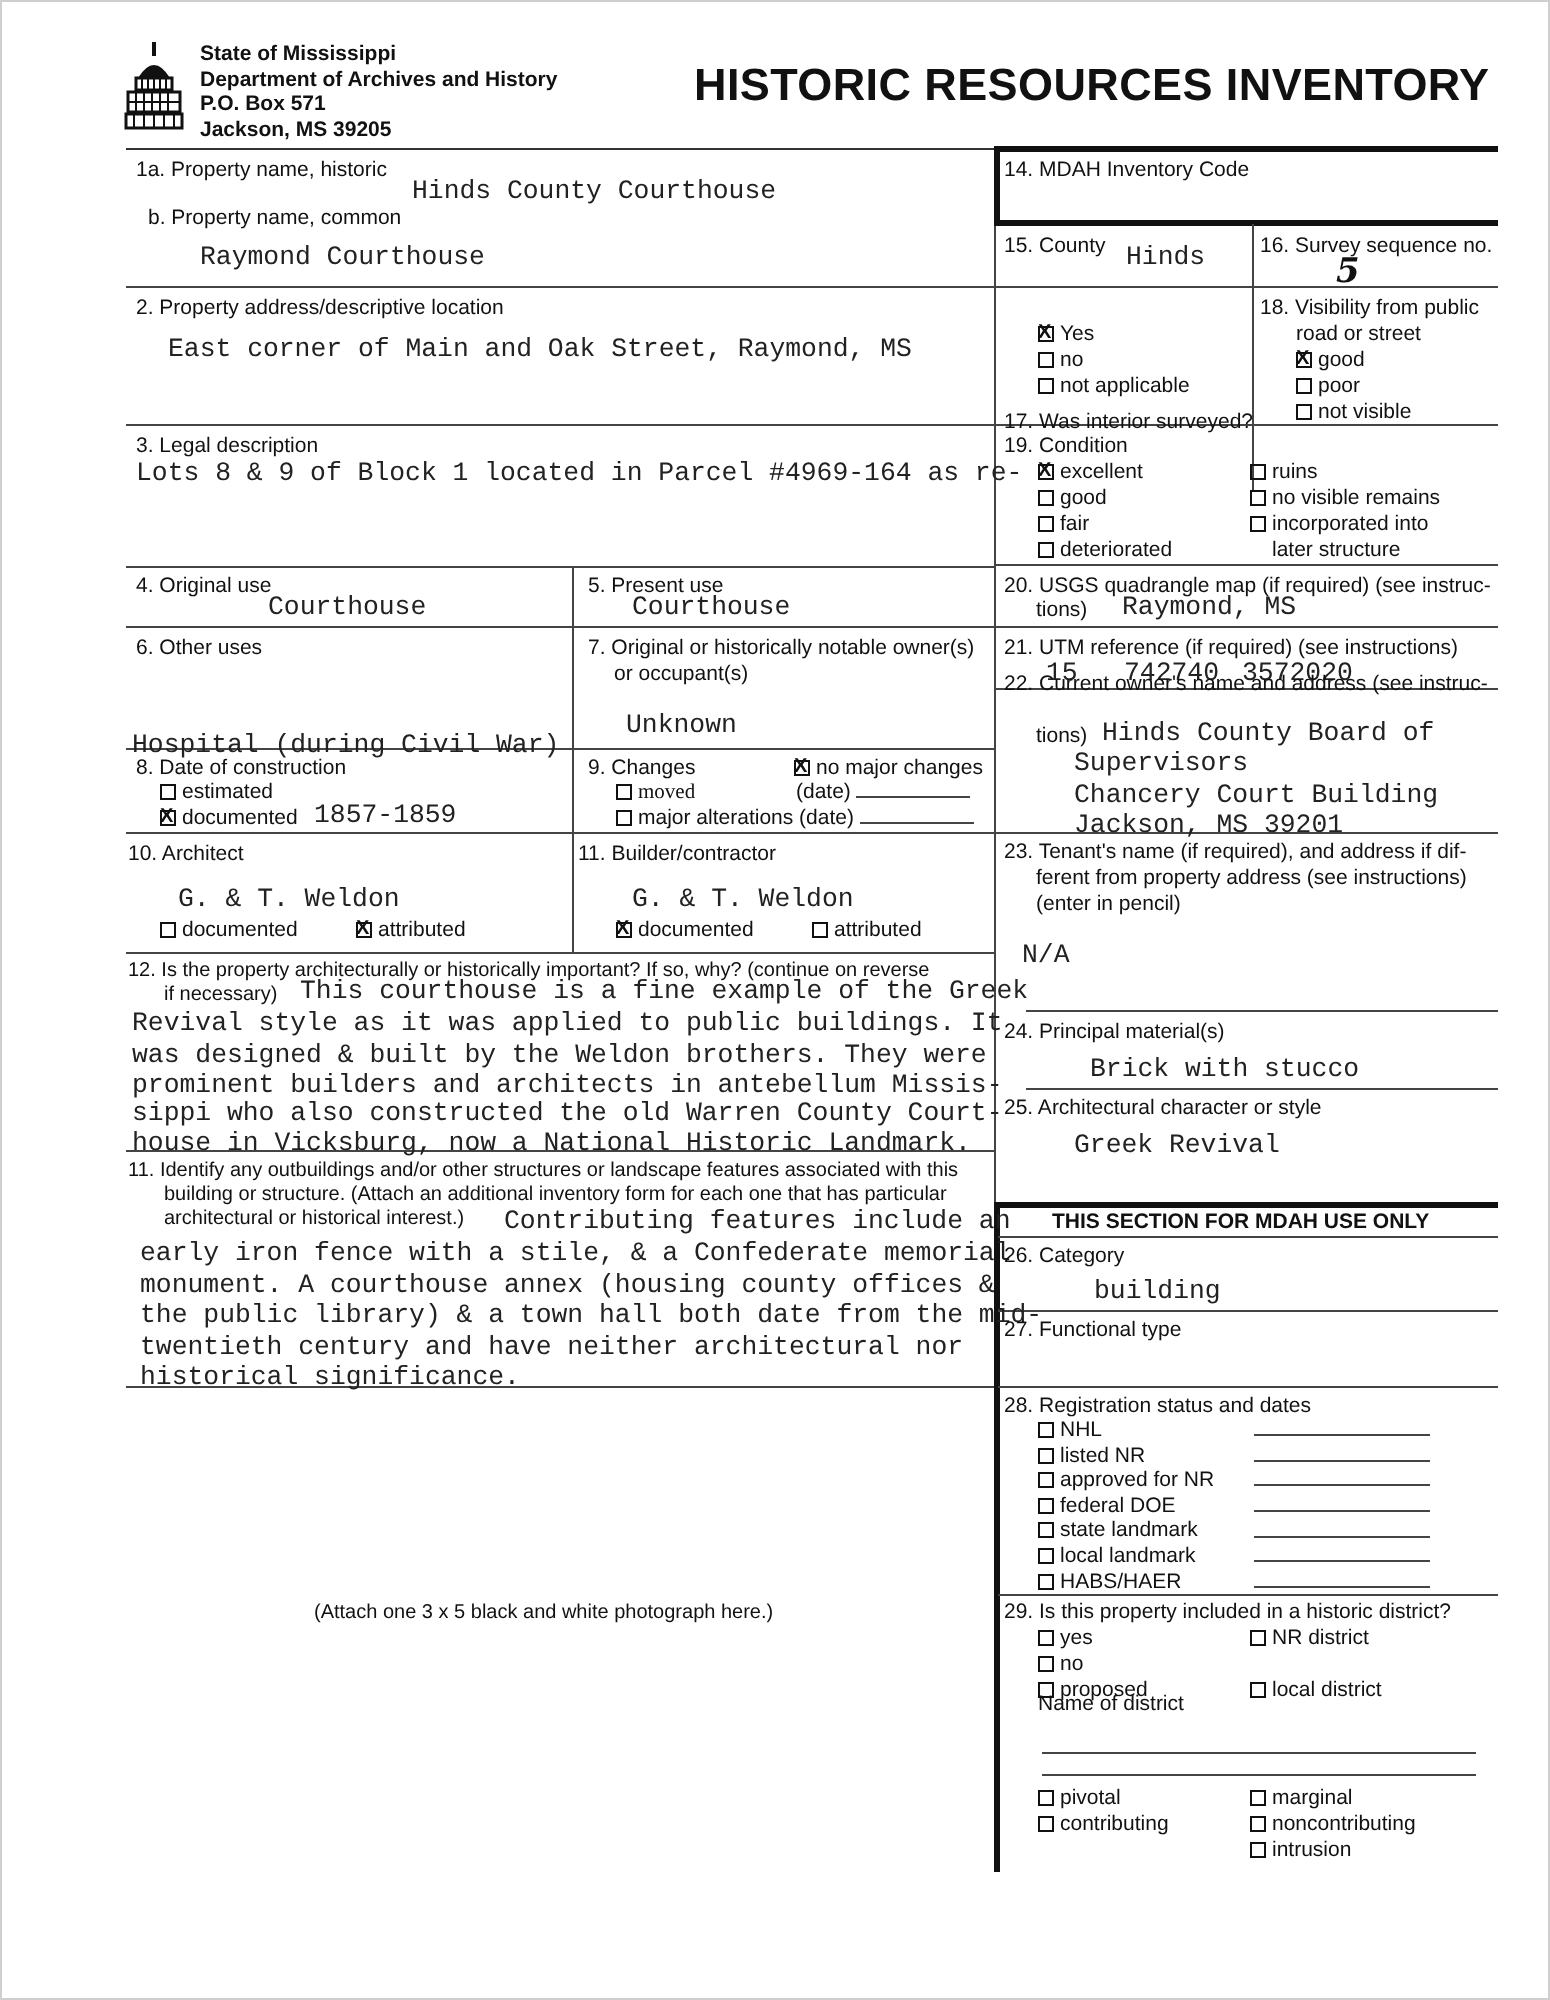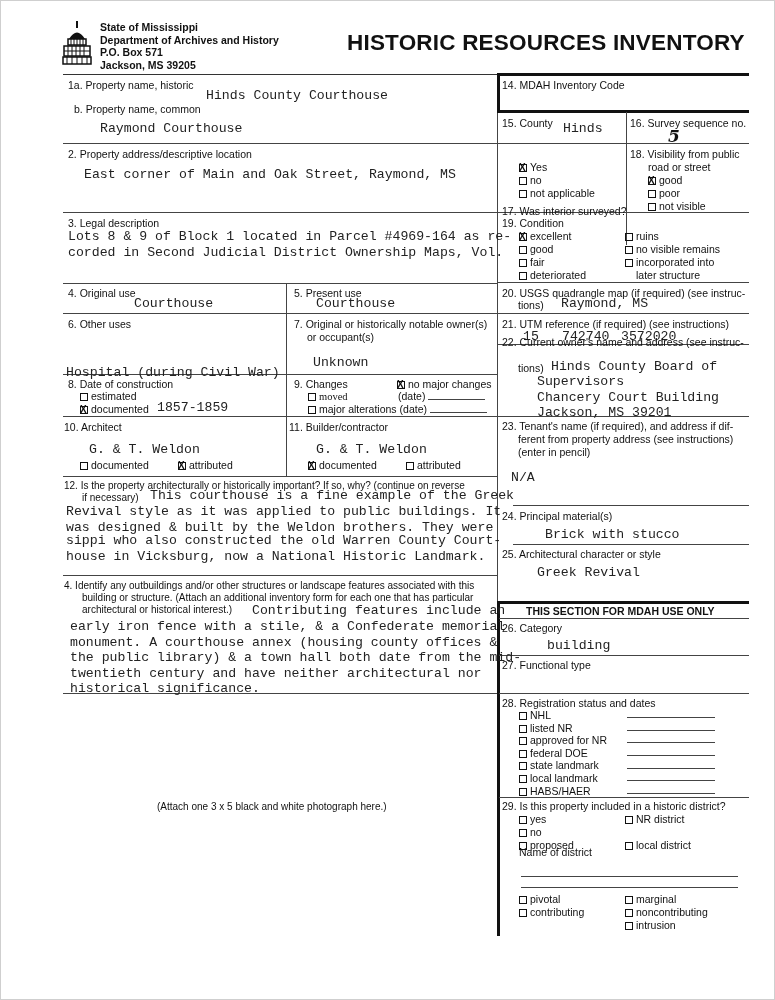--- a/index.html
+++ b/index.html
@@ -92,21 +92,20 @@
 <div class="abs typ" style="left:206px;top:88px;">Hinds County Courthouse</div>
 <div class="abs lbl" style="left:74px;top:103px;">b.  Property name, common</div>
 <div class="abs typ" style="left:100px;top:121px;">Raymond Courthouse</div>
 
 <div class="abs lbl" style="left:68px;top:148px;">2.  Property address/descriptive location</div>
 <div class="abs typ" style="left:84px;top:167px;">East corner of Main and Oak Street, Raymond, MS</div>
 
 <div class="abs lbl" style="left:68px;top:217px;">3.  Legal description</div>
 <div class="abs typ" style="left:68px;top:229px;">
   <div>Lots 8 &amp; 9 of Block 1 located in Parcel #4969-164 as re-</div>
-  <div>corded in Second Judicial District Ownership Maps, Vol.</div>
 </div>
 
 <div class="abs lbl" style="left:68px;top:287px;">4.  Original use</div>
 <div class="abs typ" style="left:134px;top:296px;">Courthouse</div>
 <div class="abs lbl" style="left:294px;top:287px;">5.  Present use</div>
 <div class="abs typ" style="left:316px;top:296px;">Courthouse</div>
 
 <div class="abs lbl" style="left:68px;top:318px;">6.  Other uses</div>
 <div class="abs typ" style="left:66px;top:343px;margin-top:22px;">Hospital (during Civil War)</div>
 <div class="abs lbl" style="left:294px;top:318px;">7.  Original or historically notable owner(s)</div>
@@ -133,25 +132,26 @@
 <div class="abs typ" style="left:316px;top:442px;">G. &amp; T. Weldon</div>
 <div class="abs lbl" style="left:308px;top:459px;"><span class="cb x"></span><span>documented</span></div>
 <div class="abs lbl" style="left:406px;top:459px;"><span class="cb"></span><span>attributed</span></div>
 
 <div class="abs lbl" style="left:64px;top:479px;font-size:10px;">12.  Is the property architecturally or historically important? If so, why? (continue on reverse</div>
 <div class="abs lbl" style="left:82px;top:491px;font-size:10px;">if necessary)</div>
 <div class="abs typ" style="left:150px;top:488px;">This courthouse is a fine example of the Greek</div>
 <div class="abs typ" style="left:66px;top:504px;">
   <div>Revival style as it was applied to public buildings.  It</div>
   <div>was designed &amp; built by the Weldon brothers.  They were</div>
+  <div>prominent builders and architects in antebellum Missis-</div>
   <div style="margin-top:-2px;">sippi who also constructed the old Warren County Court-</div>
   <div>house in Vicksburg, now a National Historic Landmark.</div>
 </div>
 
-<div class="abs lbl" style="left:64px;top:579px;font-size:10px;">4.  Identify any outbuildings and/or other structures or landscape features associated with this</div>
+<div class="abs lbl" style="left:64px;top:579px;font-size:10px;">11.  Identify any outbuildings and/or other structures or landscape features associated with this</div>
 <div class="abs lbl" style="left:82px;top:591px;font-size:10px;">building or structure. (Attach an additional inventory form  for each one that has particular</div>
 <div class="abs lbl" style="left:82px;top:603px;font-size:10px;">architectural or historical interest.)</div>
 <div class="abs typ" style="left:252px;top:603px;">Contributing features include an</div>
 <div class="abs typ" style="left:70px;top:619px;">
   <div>early iron fence with a stile, &amp; a Confederate memorial</div>
   <div>monument.  A courthouse annex (housing county offices &amp;</div>
   <div>the public library) &amp; a town hall both date from the mid-</div>
   <div>twentieth century and have neither architectural  nor</div>
   <div>historical significance.</div>
 </div>

